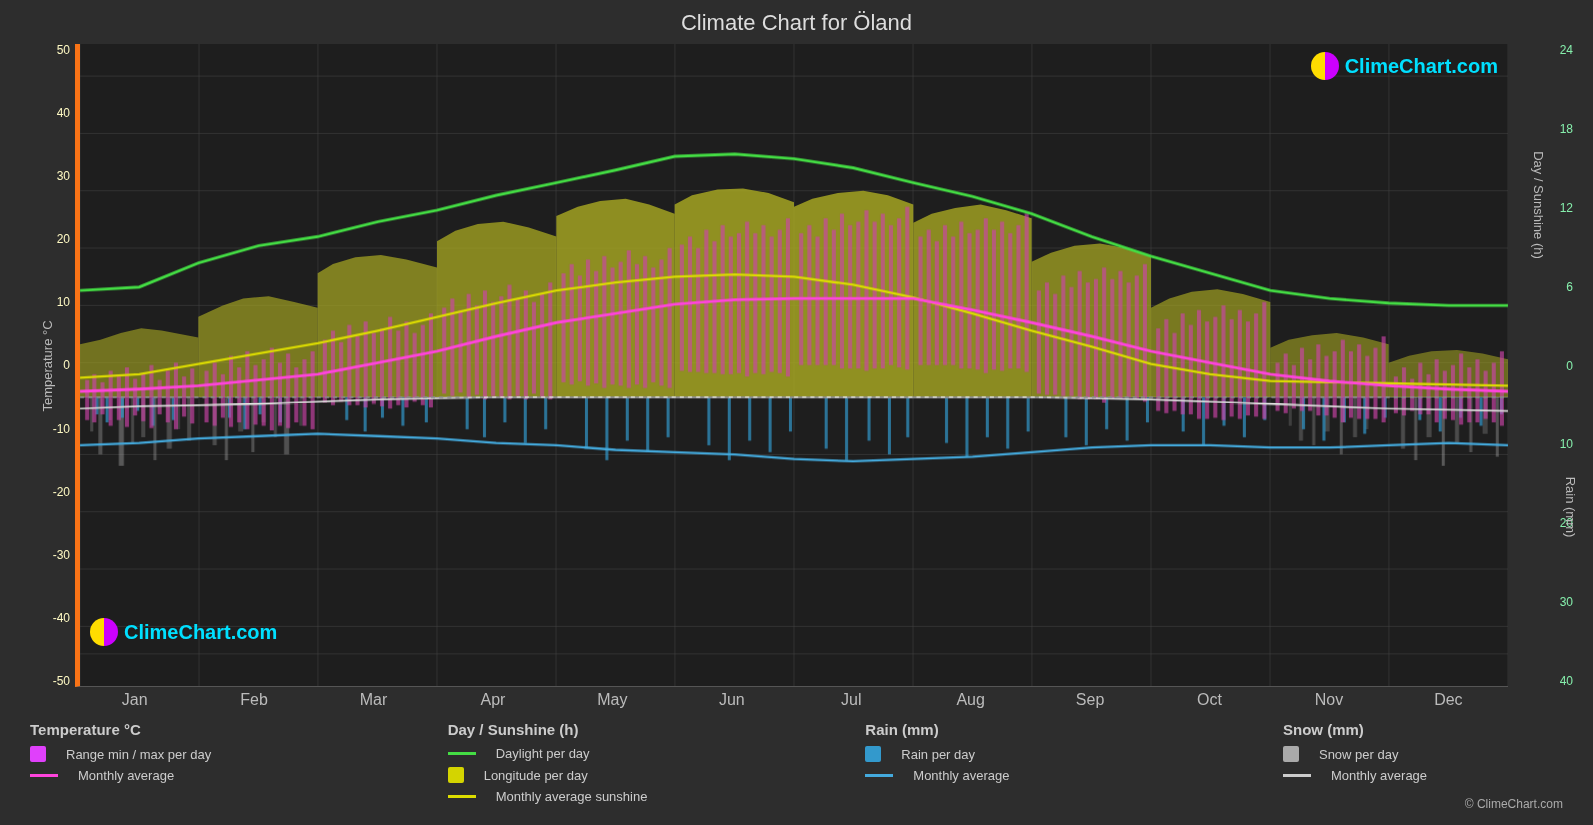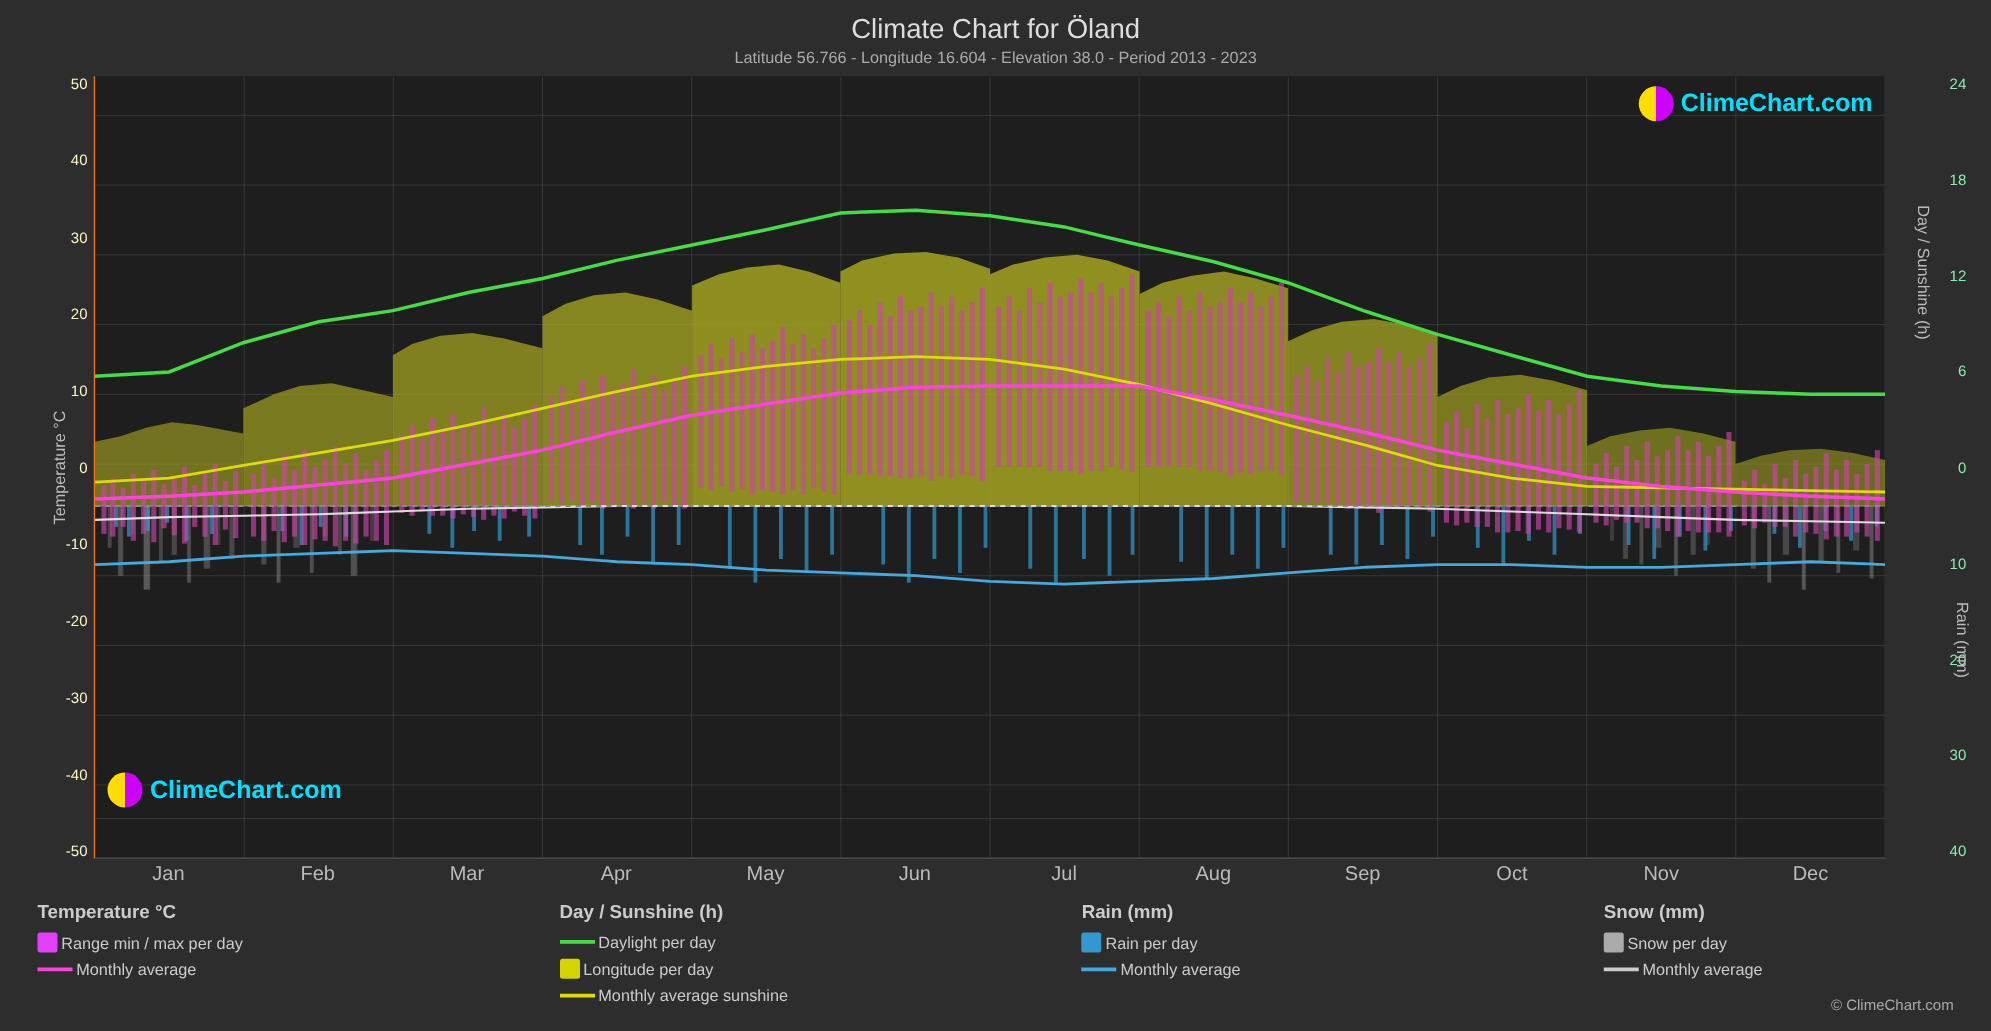--- a/index.html
+++ b/index.html
@@ -58,21 +58,21 @@
     }
     .y-tick {
       font-size: 12px;
       color: #fef9c3;
       text-align: right;
       line-height: 1;
     }
     .chart-plot {
       flex: 1;
       position: relative;
-      border-left: 1px solid #f97316;
+      border-left: 5px solid #f97316;
       border-bottom: 1px solid #555;
       background: #1e1e1e;
       overflow: hidden;
     }
     .y-axis-right {
       display: flex;
       flex-direction: column;
       justify-content: space-between;
       width: 65px;
       padding-left: 5px;
@@ -129,21 +129,21 @@
     }
     .legend-col-title {
       font-size: 15px;
       color: #ccc;
       font-weight: bold;
       margin-bottom: 2px;
     }
     .legend-item {
       display: flex;
       align-items: center;
-      gap: 3px;
+      gap: 20px;
       font-size: 13px;
       color: #ccc;
     }
     .legend-swatch-rect {
       width: 16px;
       height: 16px;
       border-radius: 2px;
       flex-shrink: 0;
     }
     .legend-line {
@@ -180,21 +180,20 @@
       flex-shrink: 0;
     }
   </style>
 </head>
 <body>
 
 <div class="page-container">
 
   <div class="header">
     <div class="chart-title">Climate Chart for Öland</div>
-    <div class="chart-subtitle">Latitude 56.766 - Longitude 16.604 - Elevation 38.0 - Period 2013 - 2023</div>
   </div>
 
   <div class="chart-area">
 
     <div class="y-axis-left">
       <span class="y-axis-left-label">Temperature °C</span>
       <span class="y-tick">50</span>
       <span class="y-tick">40</span>
       <span class="y-tick">30</span>
       <span class="y-tick">20</span>

